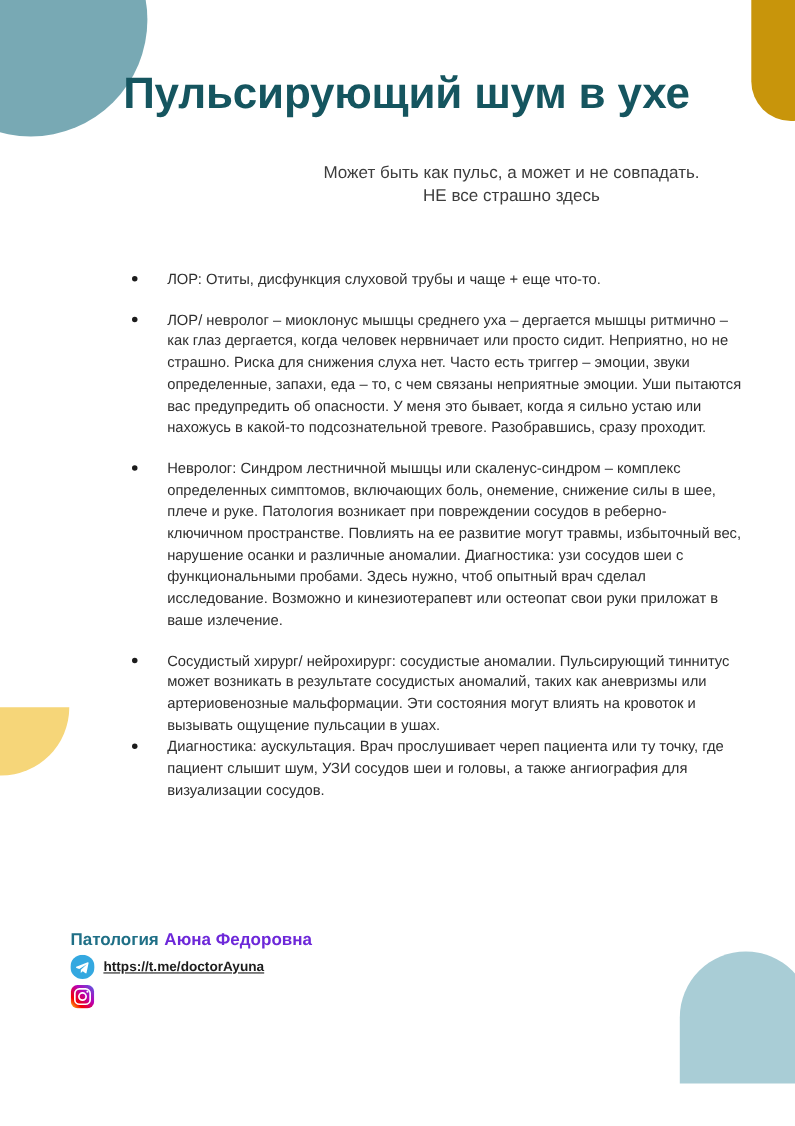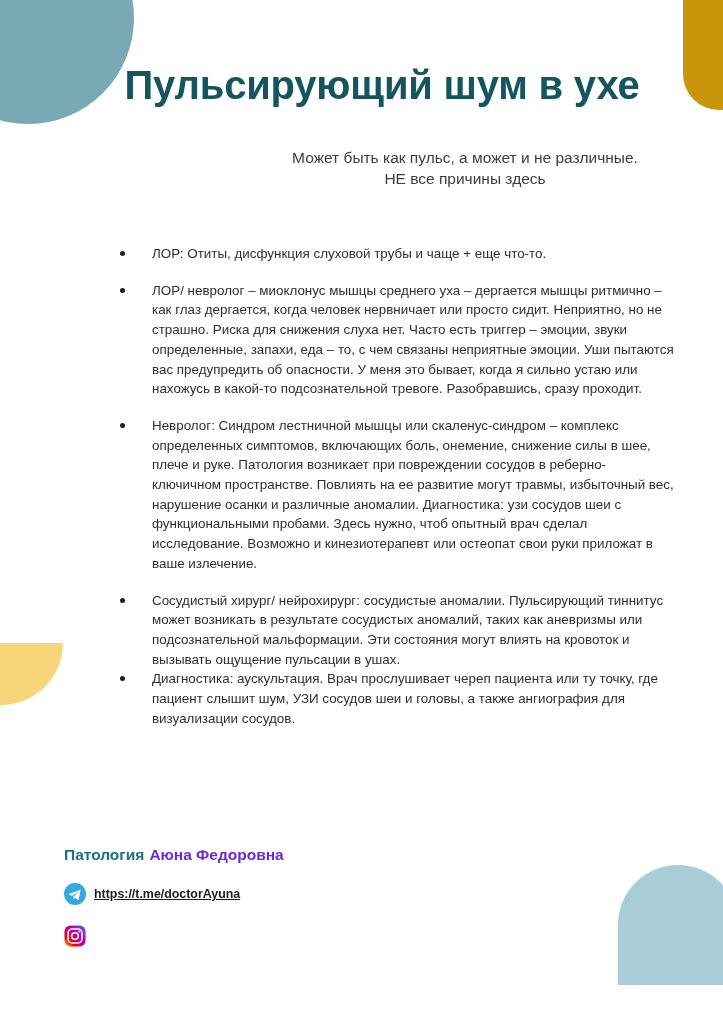--- a/index.html
+++ b/index.html
@@ -54,21 +54,20 @@
     background: #a9cdd6;
     border-radius: 60px 60px 0 0;
   }
 
   
   .title {
     position: absolute;
     left: 112px;
     top: 62px;
     width: 540px;
-    text-align: center;
     font-size: 40px;
     font-weight: bold;
     line-height: 1.16;
     color: #15555f;
     letter-spacing: -0.2px;
   }
   .subtitle {
     position: absolute;
     left: 290px;
     top: 148px;
@@ -121,21 +120,21 @@
     font-weight: bold;
     line-height: 1.1;
     white-space: nowrap;
   }
   .footer-name .part-teal { color: #1f6f86; }
   .footer-name .part-gold { color: #6d28d9; margin-left: 5px; }
 
   .footer-link-row {
     display: flex;
     align-items: center;
-    margin-top: 20px;
+    margin-top: 5px;
   }
   .footer-icon {
     width: 22px;
     height: 22px;
     flex: 0 0 22px;
     margin-right: 8px;
   }
   .footer-icon svg { display: block; width: 22px; height: 22px; }
   .footer-link {
     font-size: 12.4px;
@@ -149,38 +148,38 @@
 <body>
 
 <div class="page">
 
   <div class="shape shape-tl-teal"></div>
   <div class="shape shape-tr-gold"></div>
   <div class="shape shape-left-gold"></div>
   <div class="shape shape-br-teal"></div>
 
   <div class="title">Пульсирующий шум в ухе</div>
-  <div class="subtitle">Может быть как пульс, а может и не различные. НЕ все причины здесь</div>
+  <div class="subtitle">Может быть как пульс, а может и не совпадать. НЕ все страшно здесь</div>
 
   <ul class="bullet-list">
     <li class="bullet-item">
       <span class="bullet-dot"></span>
       <span>ЛОР: Отиты, дисфункция слуховой трубы и чаще + еще что-то.</span>
     </li>
     <li class="bullet-item">
       <span class="bullet-dot"></span>
       <span>ЛОР/ невролог – миоклонус мышцы среднего уха – дергается мышцы ритмично – как глаз дергается, когда человек нервничает или просто сидит. Неприятно, но не страшно. Риска для снижения слуха нет.  Часто есть триггер – эмоции, звуки определенные, запахи, еда – то, с чем связаны неприятные эмоции. Уши пытаются вас предупредить об опасности. У меня это бывает, когда я сильно устаю или нахожусь в какой-то подсознательной тревоге. Разобравшись, сразу проходит.</span>
     </li>
     <li class="bullet-item">
       <span class="bullet-dot"></span>
       <span>Невролог: Синдром лестничной мышцы или скаленус-синдром – комплекс определенных симптомов, включающих боль, онемение, снижение силы в шее, плече и руке. Патология возникает при повреждении сосудов в реберно-ключичном пространстве. Повлиять на ее развитие могут травмы, избыточный вес, нарушение осанки и различные аномалии. Диагностика: узи сосудов шеи с функциональными пробами. Здесь нужно, чтоб опытный врач сделал исследование. Возможно и кинезиотерапевт или остеопат свои руки приложат в ваше излечение.</span>
     </li>
     <li class="bullet-item tight">
       <span class="bullet-dot"></span>
-      <span>Сосудистый хирург/ нейрохирург: сосудистые аномалии. Пульсирующий тиннитус может возникать в результате сосудистых аномалий, таких как аневризмы или подсознательной мальформации. Эти состояния могут влиять на кровоток и вызывать ощущение пульсации в ушах.</span>
+      <span>Сосудистый хирург/ нейрохирург: сосудистые аномалии. Пульсирующий тиннитус может возникать в результате сосудистых аномалий, таких как аневризмы или артериовенозные мальформации. Эти состояния могут влиять на кровоток и вызывать ощущение пульсации в ушах.</span>
     </li>
     <li class="bullet-item tight">
       <span class="bullet-dot"></span>
       <span>Диагностика: аускультация. Врач прослушивает череп пациента или ту точку, где пациент слышит шум, УЗИ сосудов шеи и головы, а также ангиография для визуализации сосудов.</span>
     </li>
   </ul>
 
   <div class="footer">
     <div class="footer-name">
       <span class="part-teal">Патология</span><span class="part-gold">Аюна Федоровна</span>

